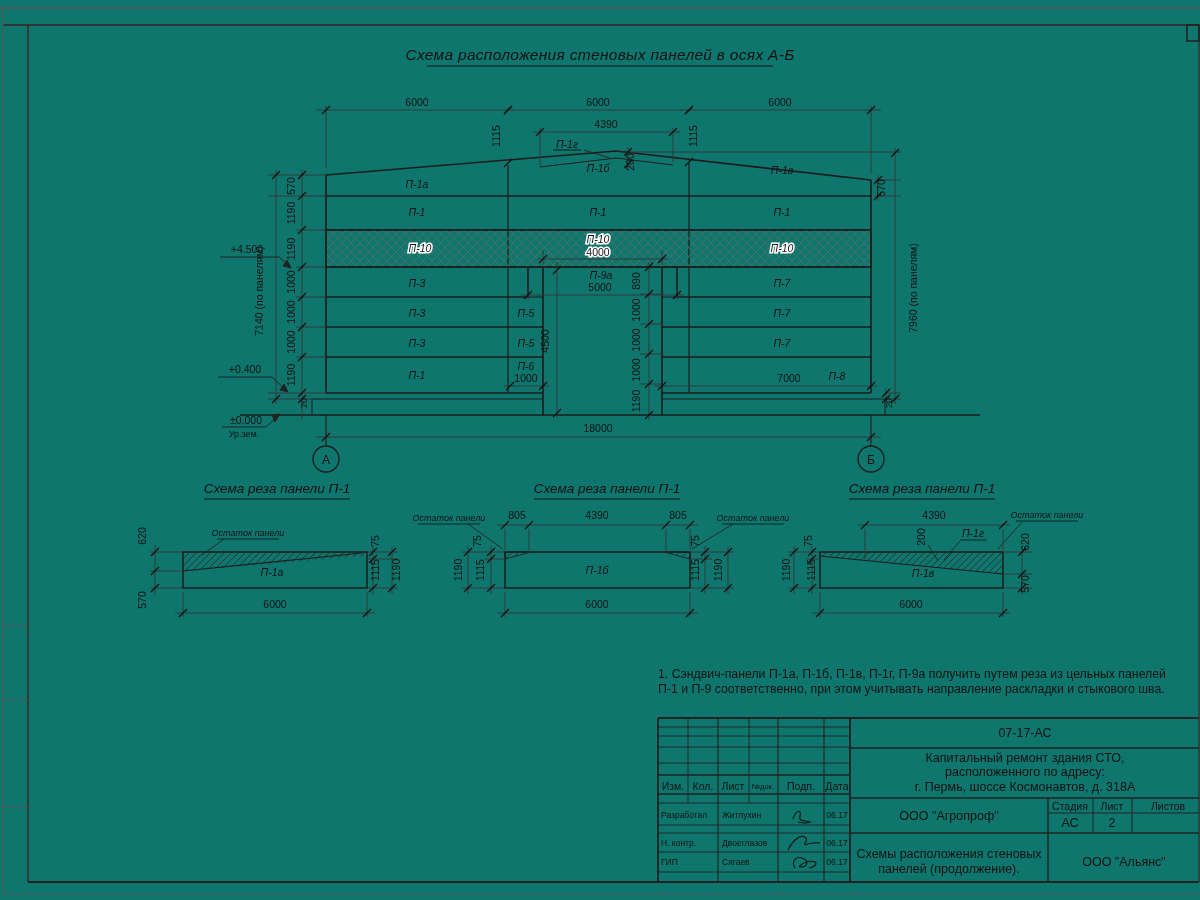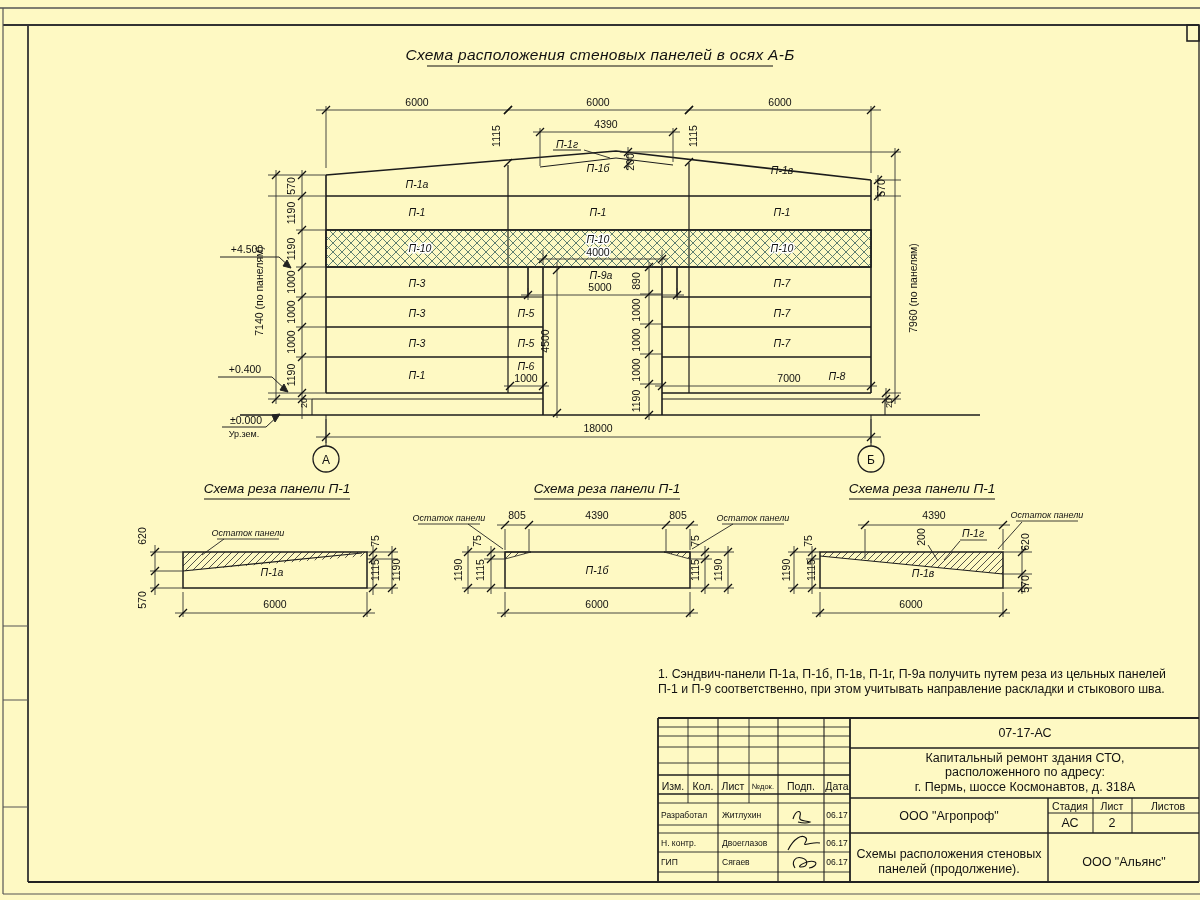--- a/index.html
+++ b/index.html
@@ -1,16 +1,16 @@
 <!DOCTYPE html>
 <html><head>
 <meta charset="utf-8">
 <style>
   html,body{margin:0;padding:0;background:#fff;}
-  #sheet{position:relative;width:1200px;height:900px;background:#fef9c3;overflow:hidden;
+  #sheet{position:relative;width:1200px;height:900px;background:#0f766e;overflow:hidden;
          font-family:"Liberation Sans",sans-serif;}
   svg{position:absolute;left:0;top:0;}
   svg text{font-family:"Liberation Sans",sans-serif;fill:#111;}
   .dim{font-size:10.5px;text-anchor:middle;}
   .dims{font-size:9px;text-anchor:middle;}
   .pan{font-size:10.5px;font-style:italic;text-anchor:middle;}
   .halo{paint-order:stroke;stroke:#fff;stroke-width:3px;}
   .ttl{font-size:15.5px;font-style:italic;text-anchor:middle;letter-spacing:.3px;}
   .dttl{font-size:13.5px;font-style:italic;text-anchor:middle;}
   .rem{font-size:9px;font-style:italic;text-anchor:middle;}

